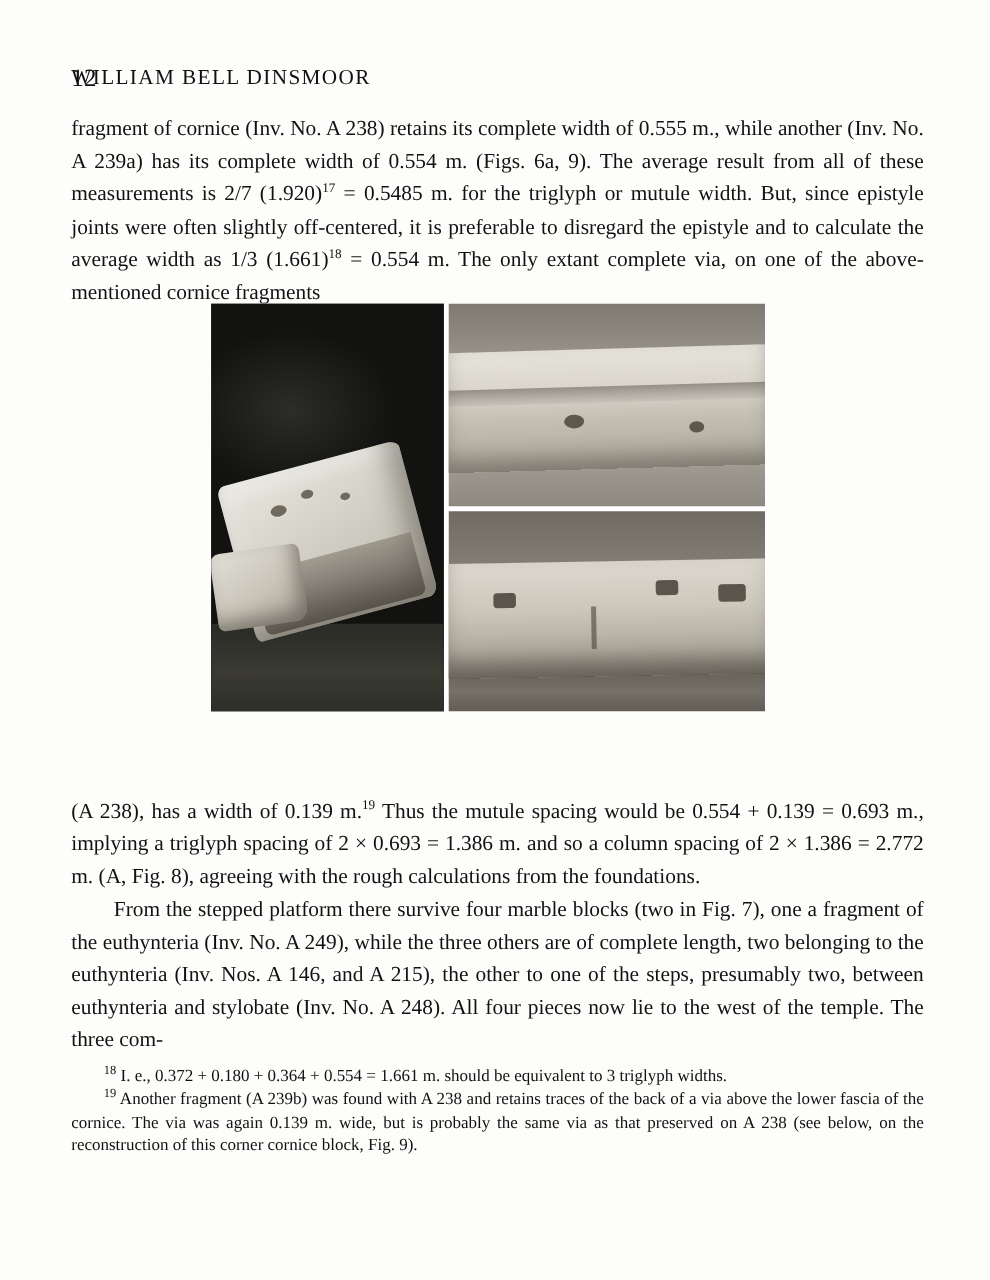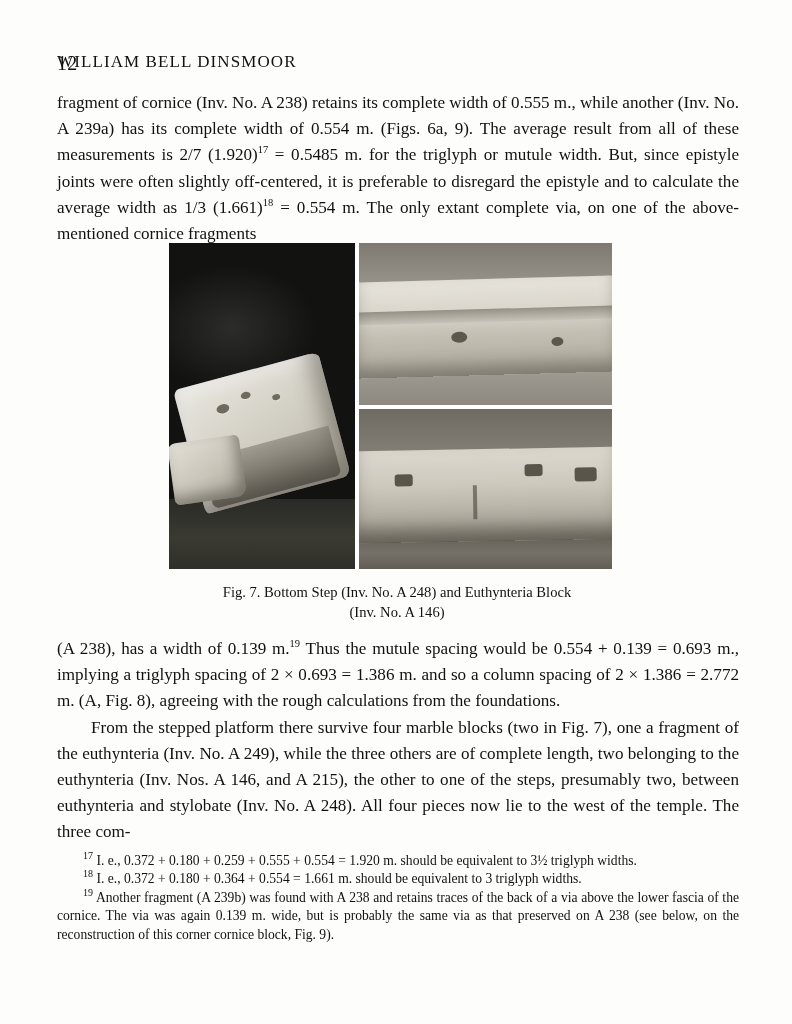--- a/index.html
+++ b/index.html
@@ -283,29 +283,24 @@
           <span class="notch n1"></span>
           <span class="notch n2"></span>
           <span class="notch n3"></span>
           <span class="seam"></span>
         </div>
       </div>
 
     </div>
   </div>
 
-  <div class="caption">
-    <div>Fig. 7.  Bottom Step (Inv. No. A 248) and Euthynteria Block</div>
-    <div>(Inv. No. A 146)</div>
-  </div>
 
   <div class="body-block" id="para2">
     <div>(A 238), has a width of 0.139 m.<sup>19</sup> Thus the mutule spacing would be 0.554 + 0.139 = 0.693 m., implying a triglyph spacing of 2 × 0.693 = 1.386 m. and so a column spacing of 2 × 1.386 = 2.772 m. (A, Fig. 8), agreeing with the rough calculations from the foundations.</div>
     <div class="indent">From the stepped platform there survive four marble blocks (two in Fig. 7), one a fragment of the euthynteria (Inv. No. A 249), while the three others are of complete length, two belonging to the euthynteria (Inv. Nos. A 146, and A 215), the other to one of the steps, presumably two, between euthynteria and stylobate (Inv. No. A 248). All four pieces now lie to the west of the temple. The three com-</div>
   </div>
 
   <div class="footnotes">
-    <p><sup>17</sup> <span>I. e., 0.372 + 0.180 + 0.259 + 0.555 + 0.554 = 1.920 m. should be equivalent to 3½ triglyph widths.</span></p>
     <p><sup>18</sup> <span>I. e., 0.372 + 0.180 + 0.364 + 0.554 = 1.661 m. should be equivalent to 3 triglyph widths.</span></p>
     <p><sup>19</sup> <span>Another fragment (A 239b) was found with A 238 and retains traces of the back of a via above the lower fascia of the cornice. The via was again 0.139 m. wide, but is probably the same via as that preserved on A 238 (see below, on the reconstruction of this corner cornice block, Fig. 9).</span></p>
   </div>
 
 </div>
 
 </body></html>

